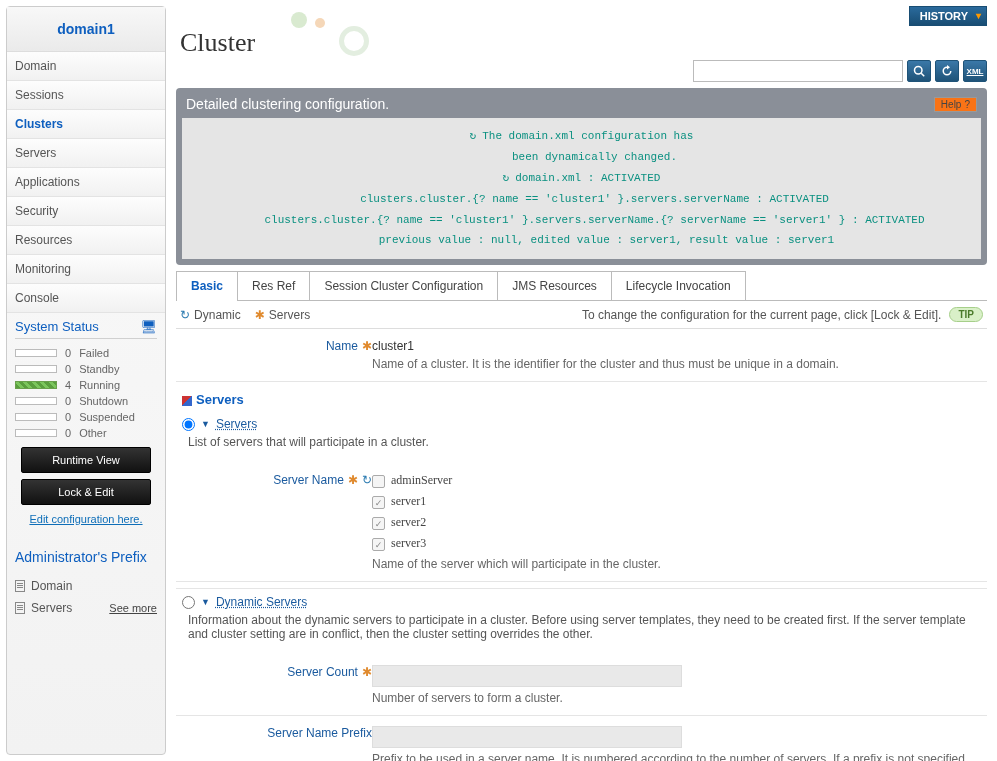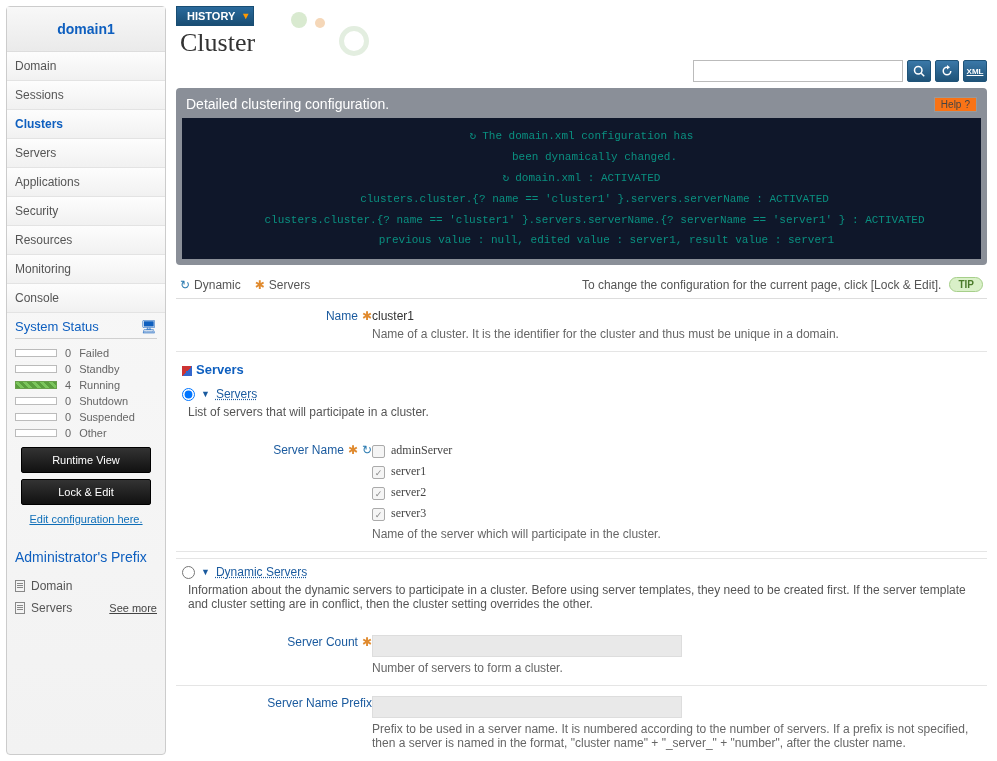--- a/index.html
+++ b/index.html
@@ -16,40 +16,40 @@
 .status-bar { width: 42px; height: 8px; border: 1px solid #bbb; background: #fff; }
 .status-bar.running { background: repeating-linear-gradient(45deg,#5a9e3e,#5a9e3e 3px,#7bc55c 3px,#7bc55c 6px); border-color:#6aa04c; }
 .btn { display:block; margin: 6px auto; width: 130px; background: linear-gradient(#333,#111); color: #fff; font-size: 11px; padding: 6px 0; text-align:center; border-radius: 2px; cursor:pointer; border:1px solid #000; }
 .edit-link { text-align:center; color:#0e6eb8; text-decoration: underline; font-size:11px; padding:2px 0 8px; cursor:pointer; }
 .manual { padding: 10px 8px; }
 .manual-title { color:#0e5fbf; font-size: 14px; margin-bottom: 10px; }
 .manual-item { padding: 4px 0; color:#555; display:flex; align-items:center; gap:6px; cursor:pointer; }
 .see-more { text-decoration: underline; color:#444; margin-left:auto; font-size:11px; cursor:pointer; }
 
 .main { flex:1; padding: 6px 10px 6px 4px; display:flex; flex-direction:column; }
-.topbar { display:flex; justify-content:flex-start; margin-bottom: 2px; }
+.topbar { display:flex; justify-content:flex-end; margin-bottom: 2px; }
 .history-btn { background: linear-gradient(#2a6a9c,#184d73); color:#fff; font-weight:bold; font-size:11px; padding:3px 18px 3px 10px; border:1px solid #184d73; position:relative; cursor:pointer; }
 .history-btn::after { content:"▾"; color:#f90; position:absolute; right:5px; top:3px; font-size:10px; }
 .page-title { font-family: Georgia, serif; font-size: 26px; color:#333; margin: 0 0 6px 4px; font-weight:normal; }
 .title-row { display:flex; align-items:flex-start; }
 .deco { position:relative; width:140px; height:32px; }
 .circle { position:absolute; border-radius:50%; }
 .c1 { width:16px; height:16px; background:#d9ead0; left:36px; top:-16px; }
 .c2 { width:10px; height:10px; background:#f5d7b8; left:60px; top:-10px; }
 .c3 { width:30px; height:30px; border:5px solid #e3eee0; left:84px; top:-2px; }
 .search-row { display:flex; justify-content:flex-end; gap:4px; margin-top:-4px; margin-bottom:6px; align-items:center; }
 .search-input { width:210px; height:22px; border:1px solid #bbb; padding:0 4px; }
 .icon-btn { width:24px; height:22px; background: linear-gradient(#3a78a8,#1f5378); border:1px solid #1f5378; border-radius:2px; display:inline-flex; align-items:center; justify-content:center; cursor:pointer; color:#fff; font-size:11px;}
 .icon-btn.xml { font-size:8px; font-weight:bold; text-decoration:underline; }
 
 .detail-box { background:#8a8f98; border-radius:4px; padding:6px; margin-bottom:6px;text-align:center; }
 .detail-header { display:flex; justify-content:space-between; align-items:center; padding:2px 4px 6px; }
 .detail-title { color:#fff; font-size:14px; }
 .help-btn { background:#f97316; border:1px solid #999; padding:1px 6px; font-size:10px; color:#444; cursor:pointer; display:flex; gap:3px; align-items:center;}
-.log-box { background:#0f172a; padding:8px 10px; font-family: "Courier New", monospace; font-size:11px; line-height:1.9; overflow:auto; }
+.log-box { background:#e5e5e5; padding:8px 10px; font-family: "Courier New", monospace; font-size:11px; line-height:1.9; overflow:auto; }
 .log-line { color:#0a9080; }
 .log-line .sym { color:#0a9080; margin-right:6px; }
 .log-indent { padding-left: 26px; }
 
 .tabs { display:flex; border-bottom:1px solid #bbb; }
 .tab { border:1px solid #bbb; border-bottom:none; padding:7px 14px; font-size:12px; color:#444; background:#fff; margin-right:-1px; cursor:pointer; }
 .tab.active { color:#0e5fbf; font-weight:bold; position:relative; }
 .tab.active::after { content:""; position:absolute; left:0; right:0; bottom:-1px; height:2px; background:#fff; }
 
 .legend-row { border-bottom:1px solid #ddd; padding:6px 4px; display:flex; align-items:center; font-size:12px; color:#555; }
@@ -195,20 +195,27 @@
     <div class="log-box">
       <div class="log-line"><span class="sym">↻</span><span>The domain.xml configuration has</span></div>
       <div class="log-line log-indent">been dynamically changed.</div>
       <div class="log-line"><span class="sym">↻</span><span>domain.xml : ACTIVATED</span></div>
       <div class="log-line log-indent">clusters.cluster.{? name == 'cluster1' }.servers.serverName : ACTIVATED</div>
       <div class="log-line log-indent">clusters.cluster.{? name == 'cluster1' }.servers.serverName.{? serverName == 'server1' } : ACTIVATED</div>
       <div class="log-line log-indent" style="padding-left:50px">previous value : null, edited value : server1, result value : server1</div>
     </div>
   </div>
 
+  <div class="tabs">
+    <div class="tab active">Basic</div>
+    <div class="tab">Res Ref</div>
+    <div class="tab">Session Cluster Configuration</div>
+    <div class="tab">JMS Resources</div>
+    <div class="tab">Lifecycle Invocation</div>
+  </div>
 
   <div class="legend-row">
     <span class="sym-dyn">↻</span>
       <span>Dynamic</span>
     <span class="sym-req">✱</span>
       <span>Servers</span>
     <span class="tip-text">To change the configuration for the current page, click [Lock &amp; Edit].</span>
     <span class="tip-badge">TIP</span>
   </div>
 

